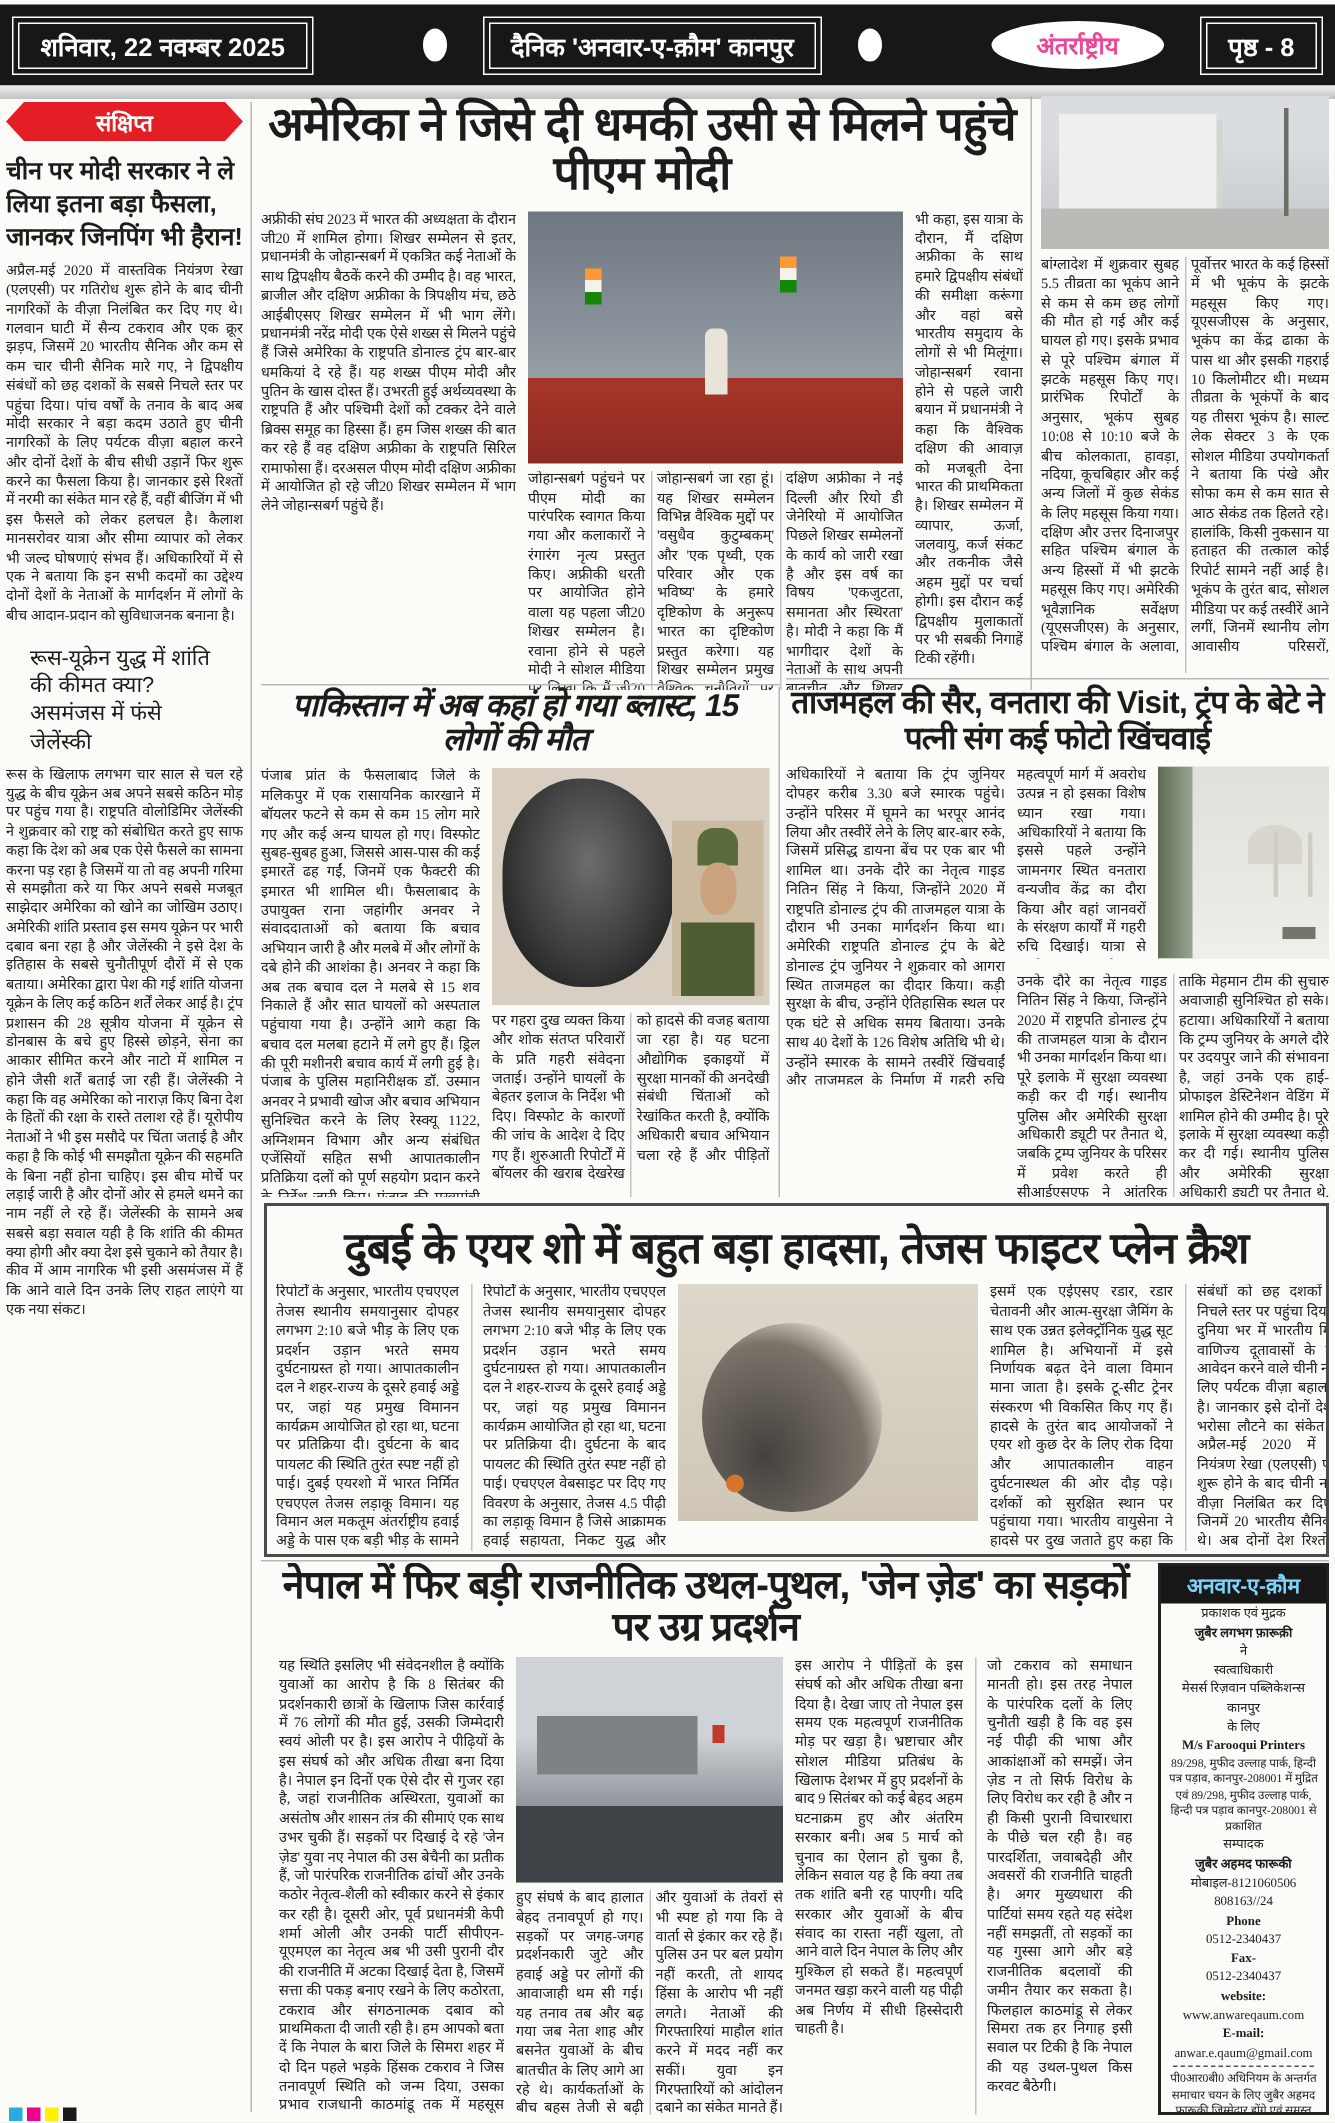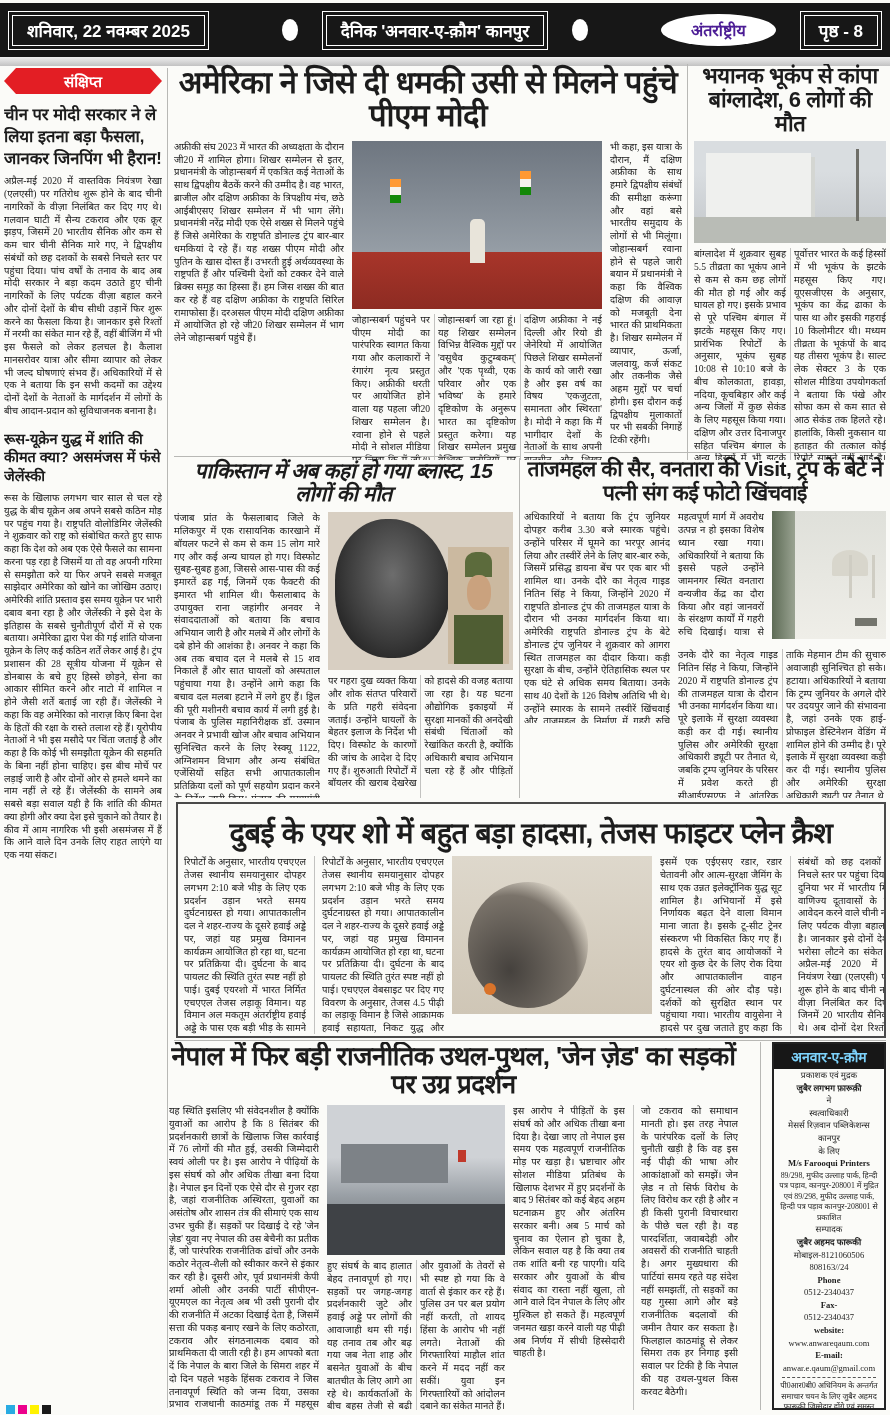--- a/index.html
+++ b/index.html
@@ -6,38 +6,38 @@
   .page{position:relative;width:890px;height:1415px;margin:0 auto;background:#fbfbf8;
         font-family:"Liberation Serif",serif;color:#1c1c1c;overflow:hidden;}
   
   .masthead{position:absolute;left:0;top:3px;width:890px;height:54px;background:#171717;
             display:flex;align-items:center;gap:24px;padding:0 8px;box-sizing:border-box;}
   .dbox{border:1px solid #fff;padding:3px;}
   .dbox-in{border:1px solid #fff;padding:3px 14px;color:#fff;font-weight:bold;
            font-family:"Liberation Sans",sans-serif;font-size:17px;white-space:nowrap;}
   .hdot{width:16px;height:22px;background:#fff;border-radius:50%;}
   .spacer{flex:1;}
-  .oval{background:#fff;color:#4c1d95;font-family:"Liberation Sans",sans-serif;font-weight:bold;
+  .oval{background:#fff;color:#ec4899;font-family:"Liberation Sans",sans-serif;font-weight:bold;
         font-size:16px;padding:5px 30px;border-radius:50%;white-space:nowrap;}
   .grayband{position:absolute;left:0;top:57px;width:890px;height:9px;
             background:linear-gradient(#efefef,#c2c2c2);}
   
   .hl-sans{font-family:"Liberation Sans",sans-serif;font-weight:bold;letter-spacing:-0.5px;line-height:1.08;}
   .body-text{font-size:9.6px;line-height:1.33;text-align:justify;color:#202020;overflow:hidden;}
   .cols2{column-count:2;column-gap:8px;column-rule:1px solid #c2c2c0;}
   .cols3{column-count:3;column-gap:8px;column-rule:1px solid #c2c2c0;}
   .photo{position:relative;overflow:hidden;background:#aab0b6;}
   
   .sidebar{position:absolute;left:4px;top:68px;width:164px;height:1340px;
            border-right:1px solid #b8b8b5;padding-right:5px;box-sizing:border-box;overflow:hidden;}
   .ribbon{height:26px;background:#e31e24;color:#fff;display:flex;align-items:center;justify-content:center;
           font-family:"Liberation Sans",sans-serif;font-weight:bold;font-size:15px;
           clip-path:polygon(0 50%,12px 0,calc(100% - 12px) 0,100% 50%,calc(100% - 12px) 100%,12px 100%);}
   .sb-h1{font-family:"Liberation Sans",sans-serif;font-weight:bold;font-size:16.5px;line-height:1.32;margin:10px 0 6px;}
-  .sb-h2{font-family:"Liberation Sans",sans-serif;font-weight:bold;font-size:14.5px;line-height:1.3;margin:12px 0 6px;}
+  .sb-h2{font-family:"Liberation Sans",sans-serif;font-weight:normal;font-size:14.5px;line-height:1.3;margin:12px 16px 6px;}
   .sb-body{font-size:9.6px;}
   
   .lead{position:absolute;left:174px;top:64px;width:514px;height:396px;
         border-right:1px solid #b8b8b5;padding-right:5px;box-sizing:border-box;overflow:hidden;}
   .lead h1{font-size:31px;text-align:center;margin:2px 0 8px;}
   .lead-grid{display:flex;gap:8px;height:352px;justify-content:flex-end;}
   .lead-c1{width:170px;flex:none;}
   .lead-mid{width:250px;flex:none;display:flex;flex-direction:column;gap:5px;}
   .lead-cr{flex:1;}
   .lead-photo{height:168px;flex:none;}
@@ -88,21 +88,21 @@
            box-sizing:border-box;padding:14px 6px;overflow:hidden;background:#fbfbf8;}
   .airshow h1{font-size:29px;text-align:center;margin:0 0 7px;}
   .air-grid{display:flex;gap:8px;height:178px;}
   .air-col{width:122px;flex:none;}
   .air-photo{width:200px;flex:none;height:158px;background:#d8d2c6;}
   .as-sky{position:absolute;inset:0;background:linear-gradient(#ded8cc,#cfc6b6);}
   .as-plume{position:absolute;left:8%;bottom:4%;width:60%;height:80%;border-radius:50%;
             background:radial-gradient(ellipse at 35% 70%,#45413d,#7a736a 60%,rgba(120,112,100,0) 78%);}
   .as-fire{position:absolute;left:16%;bottom:12%;width:12px;height:12px;border-radius:50%;background:#d9732a;}
   
-  .nepal{position:absolute;left:169px;top:1042px;width:592px;height:368px;
+  .nepal{position:absolute;left:186px;top:1042px;width:592px;height:368px;
          border-right:1px solid #b8b8b5;padding-right:22px;box-sizing:border-box;overflow:hidden;}
   .nepal h1{font-size:26px;text-align:center;margin:0 0 7px;}
   .nepal-grid{display:flex;gap:8px;height:320px;}
   .nepal-c1{width:150px;flex:none;}
   .nepal-mid{width:178px;flex:none;display:flex;flex-direction:column;gap:5px;}
   .nepal-photo{height:150px;flex:none;background:#9aa0a6;}
   .np-sky{position:absolute;inset:0;background:linear-gradient(#cfd2d6 35%,#9aa0a6 60%,#55595e);}
   .np-crowd{position:absolute;left:0;bottom:0;width:100%;height:34%;background:#3f4246;}
   .np-flag{position:absolute;right:22%;top:30%;width:8px;height:12px;background:#c0392b;}
   .np-wall{position:absolute;left:8%;top:26%;width:60%;height:26%;background:#7d8287;}
@@ -165,21 +165,20 @@
           <div class="lp-flag" style="left:168px;top:30px;"></div>
           <div class="lp-person" style="left:118px;top:78px;"></div>
         </div>
         <div class="cols3 body-text" style="height:179px;">जोहान्सबर्ग पहुंचने पर पीएम मोदी का पारंपरिक स्वागत किया गया और कलाकारों ने रंगारंग नृत्य प्रस्तुत किए। अफ्रीकी धरती पर आयोजित होने वाला यह पहला जी20 शिखर सम्मेलन है। रवाना होने से पहले मोदी ने सोशल मीडिया पर लिखा कि मैं जी20 शिखर सम्मेलन में भाग लेने दक्षिण अफ्रीका के जोहान्सबर्ग जा रहा हूं। यह शिखर सम्मेलन विभिन्न वैश्विक मुद्दों पर 'वसुधैव कुटुम्बकम्' और 'एक पृथ्वी, एक परिवार और एक भविष्य' के हमारे दृष्टिकोण के अनुरूप भारत का दृष्टिकोण प्रस्तुत करेगा। यह शिखर सम्मेलन प्रमुख वैश्विक चुनौतियों पर विचार-विमर्श के लिए एक मंच प्रदान करेगा। दक्षिण अफ्रीका ने नई दिल्ली और रियो डी जेनेरियो में आयोजित पिछले शिखर सम्मेलनों के कार्य को जारी रखा है और इस वर्ष का विषय 'एकजुटता, समानता और स्थिरता' है। मोदी ने कहा कि मैं भागीदार देशों के नेताओं के साथ अपनी बातचीत और शिखर सम्मेलन के दौरान आयोजित होने वाले छठे आईबीएसए शिखर सम्मेलन में भाग लेने के लिए उत्सुक हूं। उन्होंने</div>
       </div>
       <div class="lead-cr body-text">भी कहा, इस यात्रा के दौरान, मैं दक्षिण अफ्रीका के साथ हमारे द्विपक्षीय संबंधों की समीक्षा करूंगा और वहां बसे भारतीय समुदाय के लोगों से भी मिलूंगा। जोहान्सबर्ग रवाना होने से पहले जारी बयान में प्रधानमंत्री ने कहा कि वैश्विक दक्षिण की आवाज़ को मजबूती देना भारत की प्राथमिकता है। शिखर सम्मेलन में व्यापार, ऊर्जा, जलवायु, कर्ज संकट और तकनीक जैसे अहम मुद्दों पर चर्चा होगी। इस दौरान कई द्विपक्षीय मुलाकातों पर भी सबकी निगाहें टिकी रहेंगी।</div>
     </div>
   </div>
 
   <div class="quake">
-    <h2 class="hl-sans">भयानक भूकंप से कांपा बांग्लादेश, 6 लोगों की मौत</h2>
     <div class="photo quake-photo">
       <div class="qk-sky"></div>
       <div class="qk-bldg"></div>
       <div class="qk-wall"></div>
       <div class="qk-pole"></div>
     </div>
     <div class="cols2 body-text" style="height:278px;">बांग्लादेश में शुक्रवार सुबह 5.5 तीव्रता का भूकंप आने से कम से कम छह लोगों की मौत हो गई और कई घायल हो गए। इसके प्रभाव से पूरे पश्चिम बंगाल में झटके महसूस किए गए। प्रारंभिक रिपोर्टों के अनुसार, भूकंप सुबह 10:08 से 10:10 बजे के बीच कोलकाता, हावड़ा, नदिया, कूचबिहार और कई अन्य जिलों में कुछ सेकंड के लिए महसूस किया गया। दक्षिण और उत्तर दिनाजपुर सहित पश्चिम बंगाल के अन्य हिस्सों में भी झटके महसूस किए गए। अमेरिकी भूवैज्ञानिक सर्वेक्षण (यूएसजीएस) के अनुसार, पश्चिम बंगाल के अलावा, पूर्वोत्तर भारत के कई हिस्सों में भी भूकंप के झटके महसूस किए गए। यूएसजीएस के अनुसार, भूकंप का केंद्र ढाका के पास था और इसकी गहराई 10 किलोमीटर थी। मध्यम तीव्रता के भूकंपों के बाद यह तीसरा भूकंप है। साल्ट लेक सेक्टर 3 के एक सोशल मीडिया उपयोगकर्ता ने बताया कि पंखे और सोफा कम से कम सात से आठ सेकंड तक हिलते रहे। हालांकि, किसी नुकसान या हताहत की तत्काल कोई रिपोर्ट सामने नहीं आई है। भूकंप के तुरंत बाद, सोशल मीडिया पर कई तस्वीरें आने लगीं, जिनमें स्थानीय लोग आवासीय परिसरों, शैक्षणिक संस्थानों और व्यावसायिक भवनों के बाहर इकट्ठा होते दिखाई दे रहे थे। भूकंप के कारण ढाका में बांग्लादेश और आयरलैंड के बीच चल रहा टेस्ट मैच भी कुछ देर के लिए बाधित रहा।</div>
   </div>
 
   <div class="blast">

